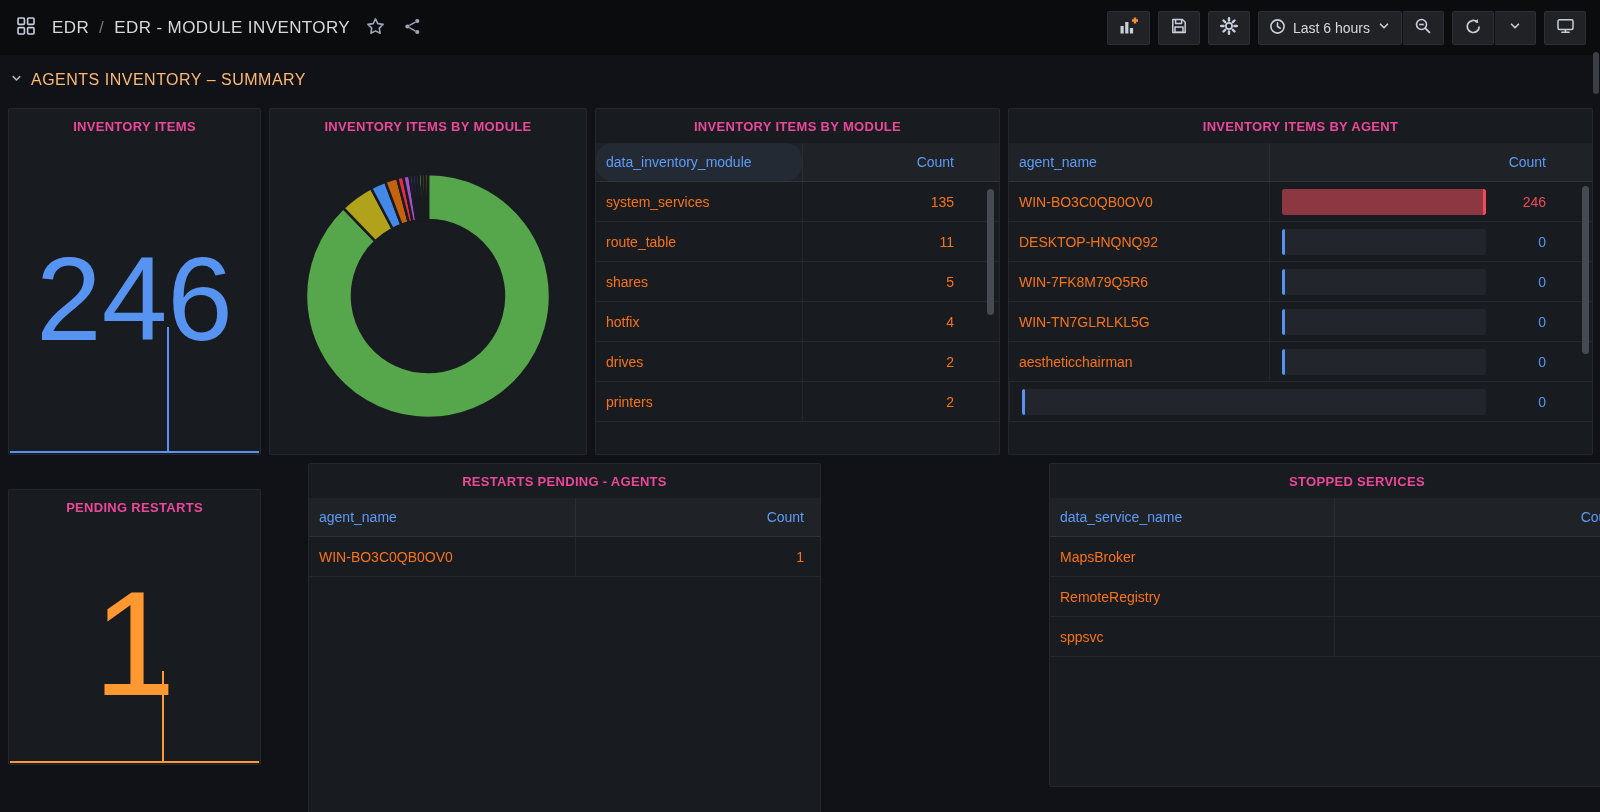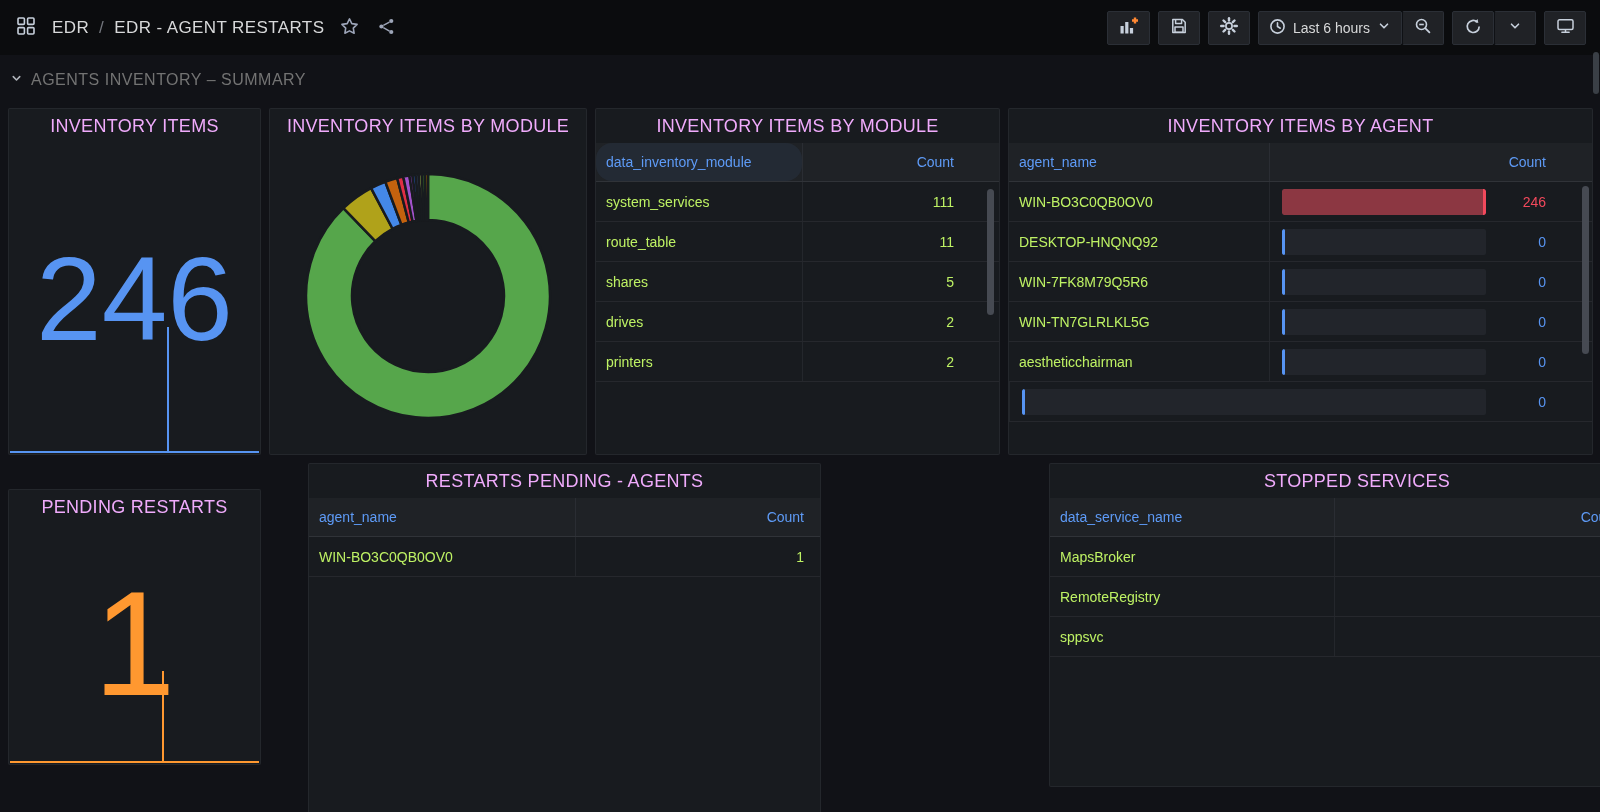--- a/index.html
+++ b/index.html
@@ -18,54 +18,54 @@
   .nav-right { display:flex; align-items:center; gap:8px; }
   .tool-btn { height:34px; min-width:42px; background:#202226; border:1px solid #2B2F36; color:#C7D0DC;
               display:flex; align-items:center; justify-content:center; gap:7px; padding:0 10px;
               font-size:14px; border-radius:2px; cursor:pointer; font-family:inherit; }
   .btn-group { display:flex; }
   .btn-group .tool-btn + .tool-btn { border-left:1px solid #0F1115; }
   .time-label { color:#D8D9DA; }
   .glyph-refresh { font-size:19px; line-height:1; color:#C7D0DC; }
   
   .row-header { position:absolute; top:66px; left:10px; height:28px; display:flex; align-items:center; gap:8px;
-                color:#737373; font-size:16px; letter-spacing:.5px; cursor:pointer; }
+                color:#fdba74; font-size:16px; letter-spacing:.5px; cursor:pointer; }
   
   .panel { position:absolute; background:#181B1F; border:1px solid rgba(204,204,220,.07); border-radius:2px; }
   .p1 { left:8px;   top:108px; width:253px; height:347px; }
   .p2 { left:269px; top:108px; width:318px; height:347px; }
   .p3 { left:595px; top:108px; width:405px; height:347px; }
   .p4 { left:1008px;top:108px; width:585px; height:347px; }
   .p5 { left:8px;   top:489px; width:253px; height:276px; }
   .p6 { left:270px; top:463px; width:513px; height:412px;margin-left:38px; }
   .p7 { left:790px; top:463px; width:251px; height:324px; }
   .p8 { left:1049px;top:463px; width:616px; height:324px; }
   .panel-title { height:34px; display:flex; align-items:center; justify-content:center;
-                 font-size:18px; font-weight:400; color:#f0abfc; letter-spacing:.3px; cursor:pointer; }
+                 font-size:13px; font-weight:700; color:#ec4899; letter-spacing:.3px; cursor:pointer; }
   
   .stat-value { position:absolute; left:0; right:0; top:34px; bottom:0; display:flex; align-items:center;
                 justify-content:center; font-weight:500; line-height:1; z-index:2; }
   .p1 .stat-value { font-size:118px; }
   .p5 .stat-value, .p7 .stat-value { font-size:148px; }
   .spark-base  { position:absolute; left:1px; right:1px; bottom:1px; height:2px; z-index:1; }
   .spark-spike { position:absolute; bottom:1px; width:2px; z-index:1; }
   .p1 .spark-spike { left:63%;   height:126px; }
   .p5 .spark-spike { left:61%;   height:92px; }
   .p7 .spark-spike { left:60.5%; height:86px; }
   
   .donut-wrap { position:absolute; top:34px; left:0; right:0; bottom:0; display:flex;
                 align-items:center; justify-content:center; }
   
   .tbl { position:absolute; top:34px; left:0; right:0; bottom:0; overflow:hidden; font-size:14px; }
   .thead { display:flex; height:39px; background:rgba(204,204,220,.045);
            border-bottom:1px solid rgba(204,204,220,.10); }
   .th { display:flex; align-items:center; padding:0 10px; color:#5E9BF7; cursor:pointer;
         white-space:nowrap; overflow:hidden; }
   .trow { display:flex; height:40px; border-bottom:1px solid rgba(204,204,220,.08); }
-  .td { display:flex; align-items:center; padding:0 10px; white-space:nowrap; overflow:hidden; color:#bef264; }
+  .td { display:flex; align-items:center; padding:0 10px; white-space:nowrap; overflow:hidden; color:#f97316; }
   .num { justify-content:flex-end; border-left:1px solid rgba(204,204,220,.07); }
   .p3 .c-name { width:206px;border-radius:16px; } .p3 .num { flex:1; padding-right:45px; }
   .p3 .th.c-name { background:rgba(94,155,247,.07); }
   .p3 .th.c-name span { max-width:168px; overflow:hidden; text-overflow:ellipsis; }
   .p4 .c-name { width:260px; } .p4 .num { flex:1; padding-right:46px; }
   .p6 .c-name { width:266px; } .p6 .num { flex:1; padding-right:16px; }
   .p8 .c-name { width:284px; } .p8 .num { flex:1; padding-right:46px; }
   
   .gauge-cell { flex:1; display:flex; align-items:center; padding:0 46px 0 12px;
                 border-left:1px solid rgba(204,204,220,.07); }
@@ -95,21 +95,21 @@
                 <rect x="11.6" y="2" width="6.4" height="6.4" rx="1"></rect>
             <rect x="2" y="11.6" width="6.4" height="6.4" rx="1"></rect>
                 <rect x="11.6" y="11.6" width="6.4" height="6.4" rx="1"></rect>
           </g>
             </svg>
         </span>
       </button>
       <nav class="breadcrumb">
         <a>EDR</a>
         <span class="bc-sep">/</span>
-        <a class="bc-page">EDR - AGENT RESTARTS</a>
+        <a class="bc-page">EDR - MODULE INVENTORY</a>
       </nav>
       <button class="icon-btn">
         <span>
           <svg width="19" height="19" viewBox="0 0 18 18">
               <path d="M9 1.8 L11.2 6.3 16.2 7 12.6 10.5 13.4 15.4 9 13.1 4.6 15.4 5.4 10.5 1.8 7 6.8 6.3 Z" fill="none" stroke="#9DA5B8" stroke-width="1.5" stroke-linejoin="round"></path>
             </svg>
         </span>
       </button>
       <button class="icon-btn">
         <span>
@@ -265,29 +265,33 @@
     <div class="tbl">
       <div class="thead">
         <div class="th c-name">
             <span>data_inventory_module</span>
           </div>
         <div class="th num">Count</div>
       </div>
       <div id="module-body">
           <div class="trow">
             <div class="td c-name">system_services</div>
-            <div class="td num">111</div>
+            <div class="td num">135</div>
           </div>
           <div class="trow">
             <div class="td c-name">route_table</div>
             <div class="td num">11</div>
           </div>
           <div class="trow">
             <div class="td c-name">shares</div>
             <div class="td num">5</div>
+          </div>
+          <div class="trow">
+            <div class="td c-name">hotfix</div>
+            <div class="td num">4</div>
           </div>
           <div class="trow">
             <div class="td c-name">drives</div>
             <div class="td num">2</div>
           </div>
           <div class="trow">
             <div class="td c-name">printers</div>
             <div class="td num">2</div>
           </div>
         </div>

